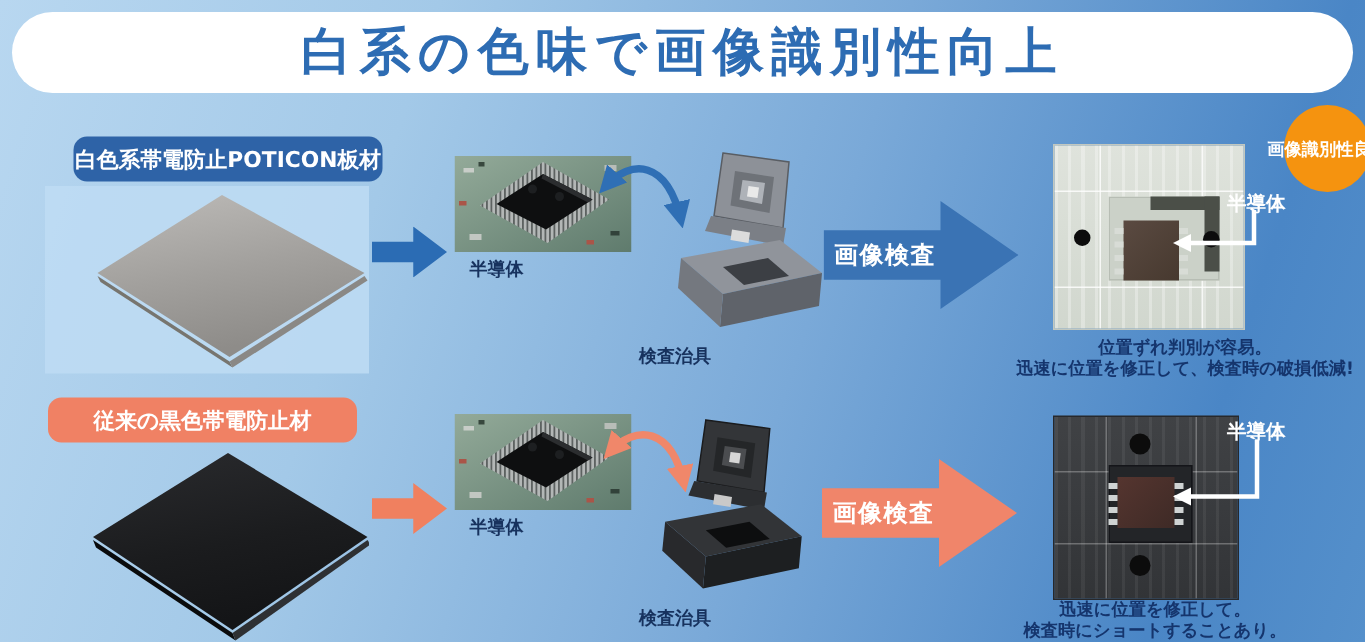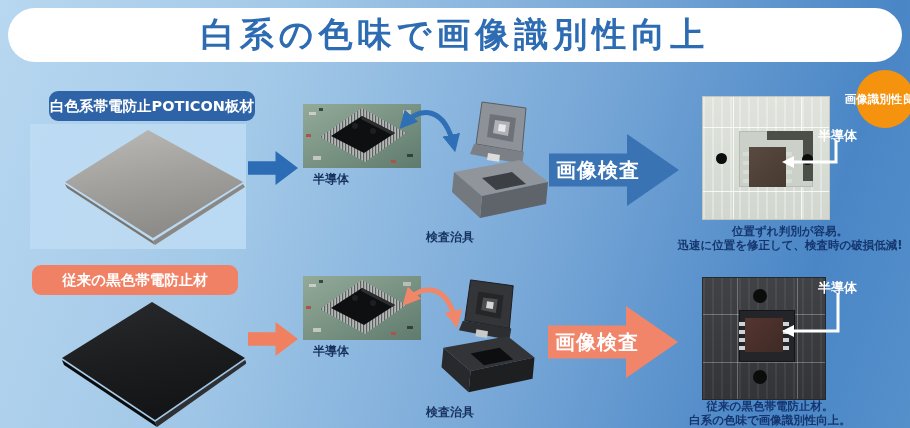--- a/index.html
+++ b/index.html
@@ -11,21 +11,21 @@
           display:flex;align-items:center;justify-content:center;}
   .banner-title{color:#2d6cb3;font-size:34px;font-weight:bold;letter-spacing:5px;}
   .mat-label{width:206px;height:30px;border-radius:9px;display:flex;align-items:center;justify-content:center;
              color:#ffffff;font-size:14.5px;font-weight:bold;white-space:nowrap;}
   .mat-label.blue{background:#2e63a7;margin-left:17px;}
   .mat-label.orange{background:#f08164;}
   .photo-panel{background:#bedcf3;opacity:.85;}
   .small-arrow{width:50px;height:34px;clip-path:polygon(0 30%,55% 30%,55% 0,100% 50%,55% 100%,55% 70%,0 70%);}
   .big-arrow{width:130px;height:72px;clip-path:polygon(0 27%,60% 27%,60% 0,100% 50%,60% 100%,60% 73%,0 73%);
              display:flex;align-items:center;}
-  .big-arrow span{color:#fff;font-size:20px;font-weight:bold;letter-spacing:1px;padding-left:7px;white-space:nowrap;}
+  .big-arrow span{color:#fff;font-size:16px;font-weight:bold;letter-spacing:1px;padding-left:7px;white-space:nowrap;}
   .blue-fill{background:#3a73b4;}
   .orange-fill{background:#f0856a;}
   .small-label{color:#17325e;font-size:12px;font-weight:bold;white-space:nowrap;}
   .caption{width:250px;text-align:center;color:#15356d;font-size:11.5px;font-weight:bold;line-height:14px;white-space:nowrap;}
   .badge{left:856px;top:70px;width:58px;height:58px;border-radius:50%;background:#f5930f;
          display:flex;flex-direction:row;align-items:center;justify-content:center;z-index:5;}
   .badge div{color:#fff;font-size:11.5px;font-weight:bold;line-height:13px;white-space:nowrap;}
   .white-label{color:#ffffff;font-size:13px;font-weight:bold;white-space:nowrap;z-index:4;}
   .chip-photo{width:118px;height:64px;overflow:hidden;}
   .result-photo{overflow:hidden;}
@@ -239,17 +239,17 @@
     <div class="dot" style="left:50px;top:92px;width:14px;height:14px;"></div>
   </div>
 
   <div class="abs white-label" style="left:818px;top:279px;">半導体</div>
   <svg class="abs" style="left:778px;top:283px;" width="80" height="56">
     <polyline points="60,10 60,48 14,48" fill="none" stroke="#ffffff" stroke-width="3"></polyline>
     <polygon points="4,48 16,42 16,54" fill="#ffffff"></polygon>
   </svg>
 
   <div class="abs caption" style="left:645px;top:399px;">
-    <div>従来の黒色帯電防止材。</div>
-    <div>白系の色味で画像識別性向上。</div>
+    <div>迅速に位置を修正して。</div>
+    <div>検査時にショートすることあり。</div>
   </div>
 
 </div>
 
 </body></html>

